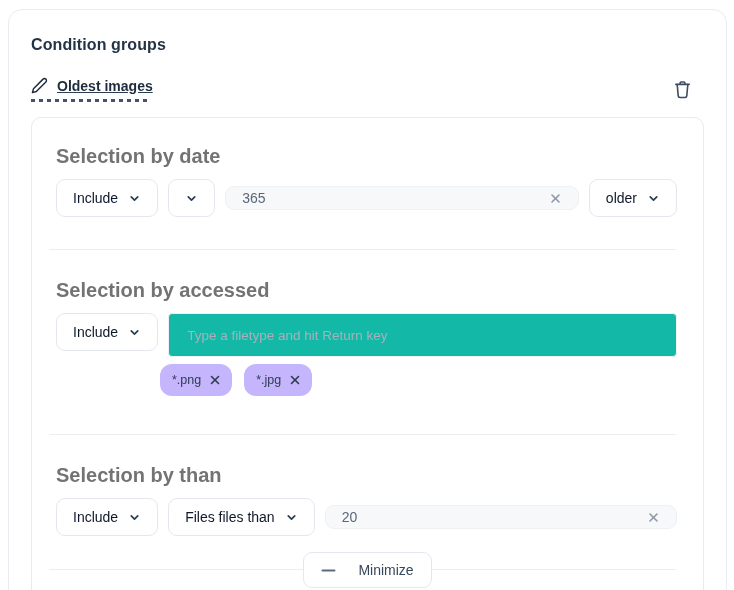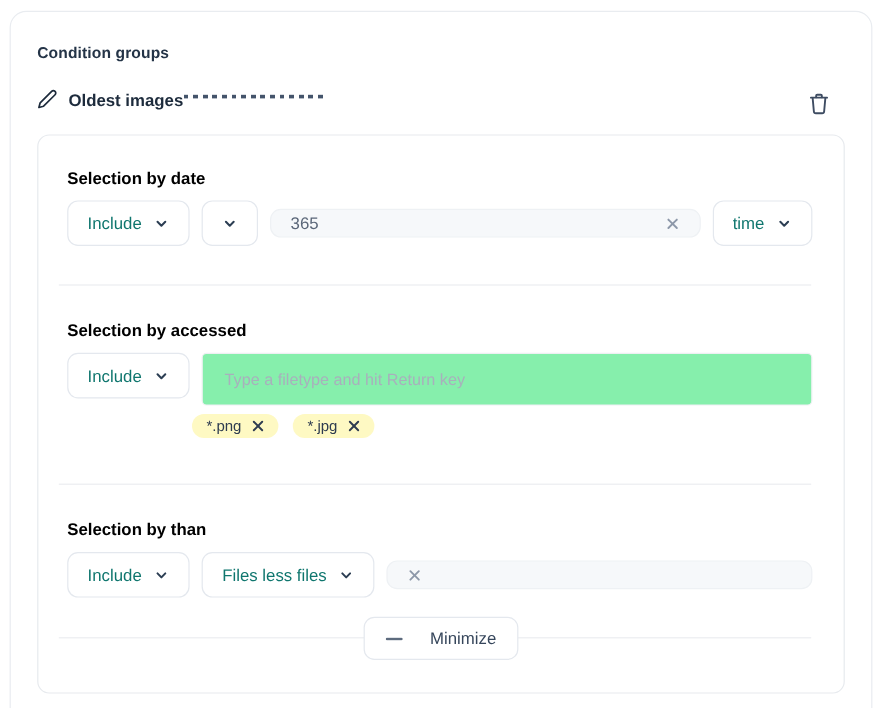--- a/index.html
+++ b/index.html
@@ -13,27 +13,27 @@
   .outer-card {
     position:absolute; left:8px; top:9px;
     width:719px; height:640px;
     background:#fff;
     border:1px solid #e9ecf0;
     border-radius:14px;
     padding:0 21px;
   }
   .page-title {
     margin:26px 0 0 1px;
-    font-size:13px; font-weight:700; color:#243447; letter-spacing:.1px;
+    font-size:16px; font-weight:700; color:#243447; letter-spacing:.1px;
   }
   .group-header {
     display:flex; align-items:flex-start; justify-content:space-between;
     margin-top:23px;
   }
-  .group-name-wrap { display:inline-flex; margin-left:1px; }
+  .group-name-wrap { display:inline-flex; flex-direction:column; margin-left:1px;text-decoration:underline; }
   .name-line { display:flex; align-items:center; gap:9px; cursor:pointer; }
   .pencil-wrap { display:flex; }
   .group-name { font-size:14px; font-weight:700; color:#1d2b3c; }
   .dotted-underline {
     height:3px; width:118px; margin-top:5px;
     background:repeating-linear-gradient(90deg,#44546b 0 4px,transparent 4px 8px);
   }
   .trash-btn {
     background:none; border:none; padding:0; margin:2px 13px 0 0; cursor:pointer;
     display:flex;
@@ -41,56 +41,56 @@
   .inner-card {
     margin:15px 1px 0 1px;
     background:#fff;
     border:1px solid #e7eaee;
     border-radius:10px;
     padding-bottom:27px;
   }
   .section { padding:0 26px 0 24px; }
   .section.pt-first { padding-top:27px; }
   .section.pt { padding-top:29px; }
-  .section-label { font-size:14px; font-weight:700; color:#000000; }
+  .section-label { font-size:20px; font-weight:700; color:#737373; }
   .row { display:flex; align-items:center; gap:10px; margin-top:11px; }
   .select {
     display:inline-flex; align-items:center; justify-content:center; gap:10px;
     height:38px; padding:0 16px; flex:none;
     background:#fff; border:1px solid #e4e8ee; border-radius:9px;
-    font-family:inherit; font-size:14px; color:#0f766e; cursor:pointer;
+    font-family:inherit; font-size:14px; color:#0f172a; cursor:pointer;
     white-space:nowrap;
   }
   .chev { display:flex; margin-top:1px; }
   .gray-input-wrap {
     flex:1; display:flex; align-items:center; min-width:0;
     height:24px; padding:0 16px 0 16px;
     background:#f6f8fa; border:1px solid #eef1f4; border-radius:9px;
   }
   .gray-input-wrap input {
     flex:1; min-width:0; border:none; background:transparent; outline:none;
     font-family:inherit; font-size:14px; color:#5b6779; padding:0;
   }
   .clear-btn { background:none; border:none; padding:0; cursor:pointer; display:flex; }
   .filetype-input-wrap {
     flex:1; display:flex; align-items:center; min-width:0; align-self:flex-start;
     height:44px; padding:0 16px;
-    background:#86efac; border:1px solid #eef0f3; border-radius:4px;
+    background:#14b8a6; border:1px solid #eef0f3; border-radius:4px;
   }
   .filetype-input-wrap input {
     flex:1; min-width:0; border:none; background:transparent; outline:none;
     font-family:inherit; font-size:13.5px; color:#3c4c60;
   }
   .filetype-input-wrap input::placeholder { color:#a8b0bc; opacity:1; }
   .filetype-row { align-items:flex-start; }
   .tags-row { display:flex; gap:12px; margin:7px 0 0 104px; }
   .tag {
     display:inline-flex; align-items:center; gap:9px;
-    height:20px; padding:0 12px;
-    background:#fef9c3; border-radius:12px;
+    height:32px; padding:0 12px;
+    background:#c4b5fd; border-radius:12px;
     font-size:12.5px; font-weight:500; color:#2e3c50;
   }
   .tag-x { background:none; border:none; padding:0; cursor:pointer; display:flex; }
   .divider { height:1px; background:#ebedf0; margin:32px 27px 0 17px; }
   .divider.d2 { margin-top:38px; }
   .minimize-row { position:relative; height:36px; margin-top:16px; }
   .minimize-line { position:absolute; left:17px; right:27px; top:17px; height:1px; background:#ebedf0; }
   .minimize-btn {
     position:relative; display:flex; align-items:center; gap:22px;
     height:36px; padding:0 17px; margin:4px auto; width:fit-content;
@@ -153,21 +153,21 @@
           <button class="clear-btn">
             <span style="display:flex;">
               <svg width="13" height="13" viewBox="0 0 14 14" fill="none" stroke="#8d98a9" stroke-width="1.7" stroke-linecap="round">
                   <line x1="3.2" y1="3.2" x2="10.8" y2="10.8"></line>
                   <line x1="10.8" y1="3.2" x2="3.2" y2="10.8"></line>
                 </svg>
             </span>
           </button>
         </div>
         <button class="select">
-          <span>time</span>
+          <span>older</span>
           <span class="chev">
             <svg width="13" height="13" viewBox="0 0 14 14" fill="none" stroke="#2c3e53" stroke-width="1.8" stroke-linecap="round" stroke-linejoin="round">
                 <polyline points="3.5,5.2 7,8.8 10.5,5.2"></polyline>
               </svg>
           </span>
         </button>
       </div>
     </div>
 
     <div class="divider"></div>
@@ -220,28 +220,29 @@
       <div class="row">
         <button class="select">
           <span>Include</span>
           <span class="chev">
             <svg width="13" height="13" viewBox="0 0 14 14" fill="none" stroke="#2c3e53" stroke-width="1.8" stroke-linecap="round" stroke-linejoin="round">
                 <polyline points="3.5,5.2 7,8.8 10.5,5.2"></polyline>
               </svg>
           </span>
         </button>
         <button class="select">
-          <span>Files less files</span>
+          <span>Files files than</span>
           <span class="chev">
             <svg width="13" height="13" viewBox="0 0 14 14" fill="none" stroke="#2c3e53" stroke-width="1.8" stroke-linecap="round" stroke-linejoin="round">
                 <polyline points="3.5,5.2 7,8.8 10.5,5.2"></polyline>
               </svg>
           </span>
         </button>
         <div class="gray-input-wrap">
+          <input type="text" value="20" style="">
           <button class="clear-btn">
             <span style="display:flex;">
               <svg width="13" height="13" viewBox="0 0 14 14" fill="none" stroke="#8d98a9" stroke-width="1.7" stroke-linecap="round">
                   <line x1="3.2" y1="3.2" x2="10.8" y2="10.8"></line>
                   <line x1="10.8" y1="3.2" x2="3.2" y2="10.8"></line>
                 </svg>
             </span>
           </button>
         </div>
       </div>

